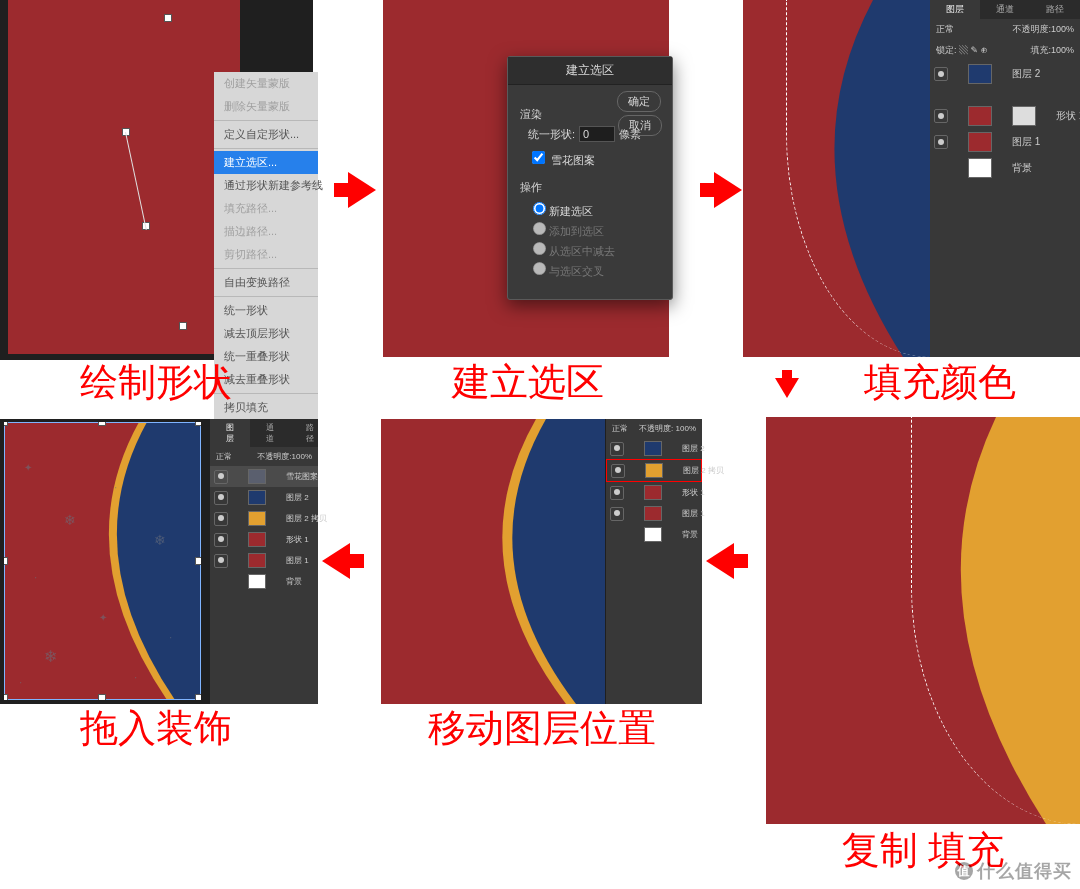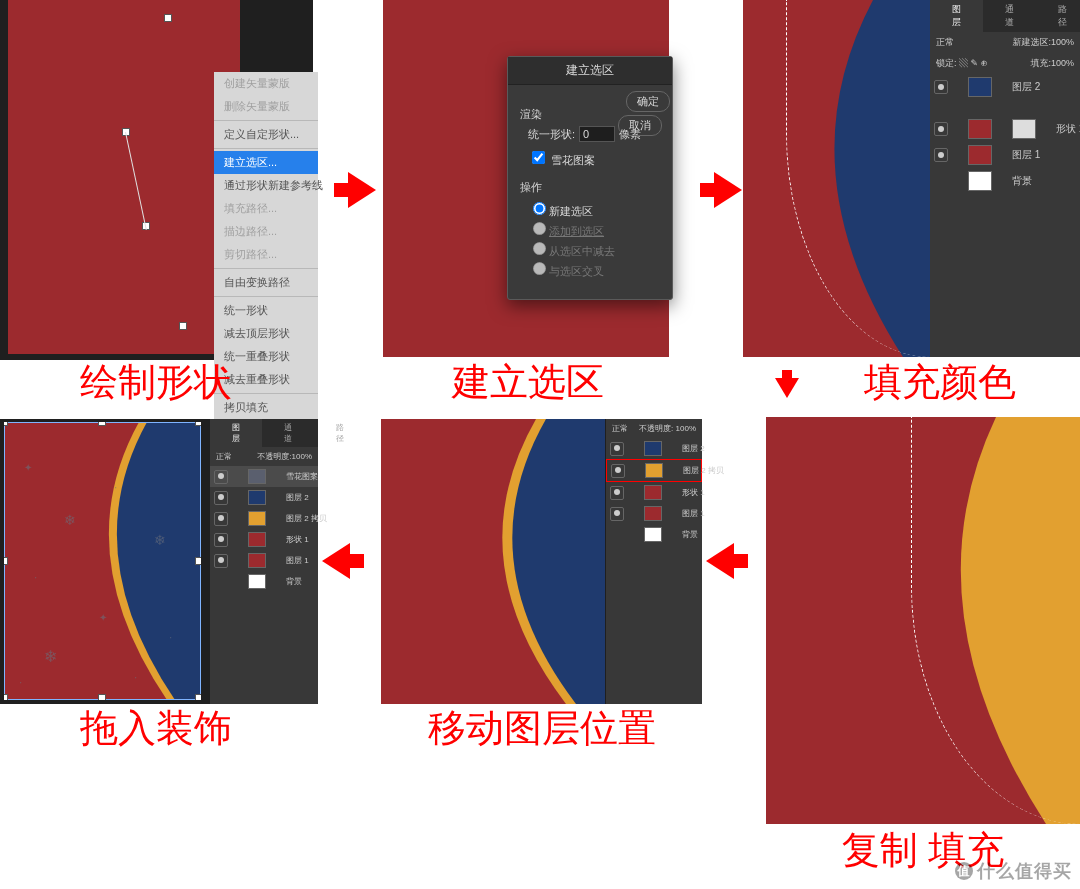--- a/index.html
+++ b/index.html
@@ -20,21 +20,21 @@
 .ctxmenu .mi.dis{color:#a0a0a0;}
 .ctxmenu .sep{height:1px;background:#b8b8b8;margin:2px 0;}
 .dialog{background:#3a3a3a;border:1px solid #5a5a5a;border-radius:3px;box-shadow:0 6px 18px rgba(0,0,0,.5);color:#d8d8d8;font-size:11px;}
 .dialog .ttl{background:#2e2e2e;padding:5px 0;text-align:center;border-bottom:1px solid #222;font-size:12px;}
 .dialog .body{padding:10px 12px;}
 .dialog .grp{margin:12px 0 10px 0;}
 .dialog .btn{display:inline-block;border:1px solid #666;border-radius:10px;padding:2px 10px;margin-left:4px;font-size:11px;cursor:pointer;}
 .dialog input[type=text]{background:#1e1e1e;border:1px solid #555;color:#d8d8d8;width:28px;padding:1px 3px;font-size:11px;}
 .layers{background:#383838;font-size:10px;color:#ccc;position:absolute;right:0;top:0;bottom:0;width:150px;}
 .layers .tabs{display:flex;background:#2b2b2b;font-size:9px;}
-.layers .tab{padding:3px 22px;color:#aaa;}
+.layers .tab{padding:3px 16px;color:#aaa;}
 .layers .opts{padding:4px 6px;font-size:9px;display:flex;justify-content:space-between;align-items:center;}
 .layers .lyr{display:flex;align-items:center;padding:3px 4px;gap:20px;}
 .layers .eye{width:12px;height:12px;border:1px solid #666;border-radius:2px;position:relative;flex:none;}
 .layers .eye::after{content:'';width:6px;height:6px;background:#ccc;border-radius:50%;position:absolute;left:2.5px;top:2.5px;}
 .layers .thumb{width:22px;height:18px;flex:none;border:1px solid #666;}
 .layers .name{white-space:nowrap;}
 .layers .hlr{border:1px solid #ff0000;}
 .handle{position:absolute;width:6px;height:6px;background:#fff;border:1px solid #555;transform:translate(-50%,-50%);}
 .pathline{position:absolute;background:#e0e0e0;height:1px;transform-origin:0 0;}
 .marquee{border:1px dashed #fff;position:absolute;}
@@ -105,29 +105,29 @@
             </div>
             <div style="padding-left:8px;margin-top:6px;">
               <input type="checkbox" checked="" style="">
               <span>雪花图案</span>
             </div>
           </div>
           <div class="grp">
             <div style="margin-bottom:4px;">操作</div>
             <div style="padding-left:8px;">
               <div><input type="radio" checked="" style=""><span>新建选区</span></div>
-              <div style="color:#777;text-decoration:underline;"><input type="radio" disabled="" style=""><span>添加到选区</span></div>
+              <div style="color:#777;"><input type="radio" disabled="" style=""><span>添加到选区</span></div>
               <div style="color:#777;"><input type="radio" disabled="" style=""><span>从选区中减去</span></div>
               <div style="color:#777;"><input type="radio" disabled="" style=""><span>与选区交叉</span></div>
             </div>
           </div>
         </div>
       </div>
     </div>
-    <div style="position:absolute;right:2px;top:34px;">
+    <div style="position:absolute;right:11px;top:34px;">
       <div class="btn">确定</div>
     </div>
     <div style="position:absolute;right:10px;top:58px;padding-left:41px;">
       <div class="btn">取消</div>
     </div>
   </div>
 </div>
 <div class="caption" style="left:418px;top:362px;width:220px;">建立选区</div>
 
 <div class="panel" style="left:743px;top:0;width:337px;height:357px;">
@@ -138,21 +138,21 @@
     <div class="marquee" style="left:43px;top:0;right:0;bottom:0;border-top:none;border-bottom:none;border-right:none;border-radius:0 0 0 180px / 0 0 0 280px;"></div>
   </div>
   <div class="layers">
     <div class="tabs">
       <span class="tab" style="background:#383838;color:#eee;">图层</span>
       <span class="tab">通道</span>
       <span class="tab">路径</span>
     </div>
     <div class="opts">
           <span>正常</span>
-          <span><span>新建选区:</span><span>100%</span></span>
+          <span><span>不透明度:</span><span>100%</span></span>
         </div>
     <div class="opts">
           <span><span>锁定:</span> ▧ ✎ ⊕</span>
           <span><span>填充:</span><span>100%</span></span>
         </div>
     <div class="lyr">
           <span class="eye"></span>
           <span class="thumb" style="background:#1f3a6e;"></span>
           <span class="name">图层 2</span>
         </div>

